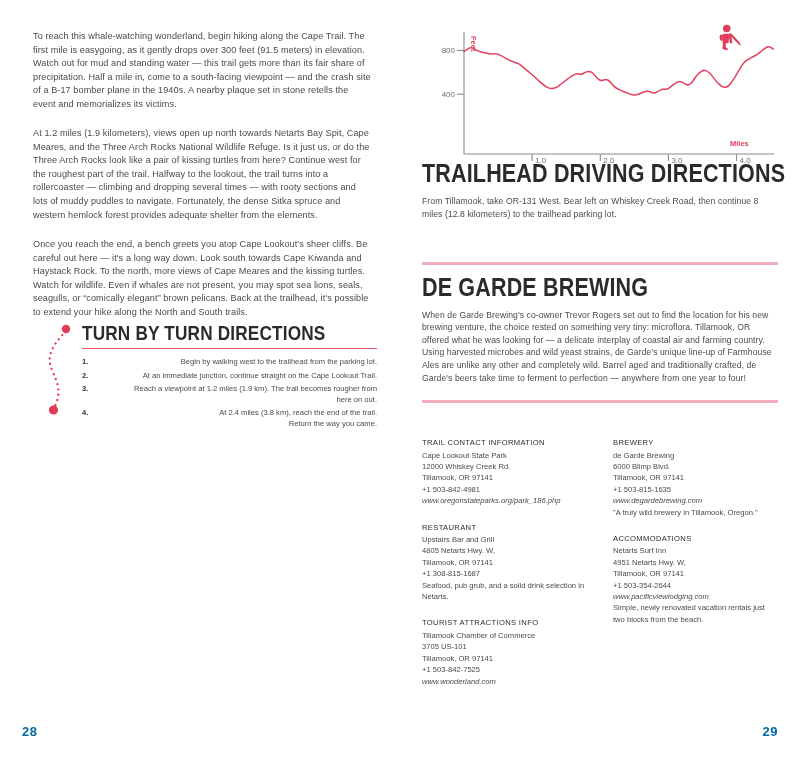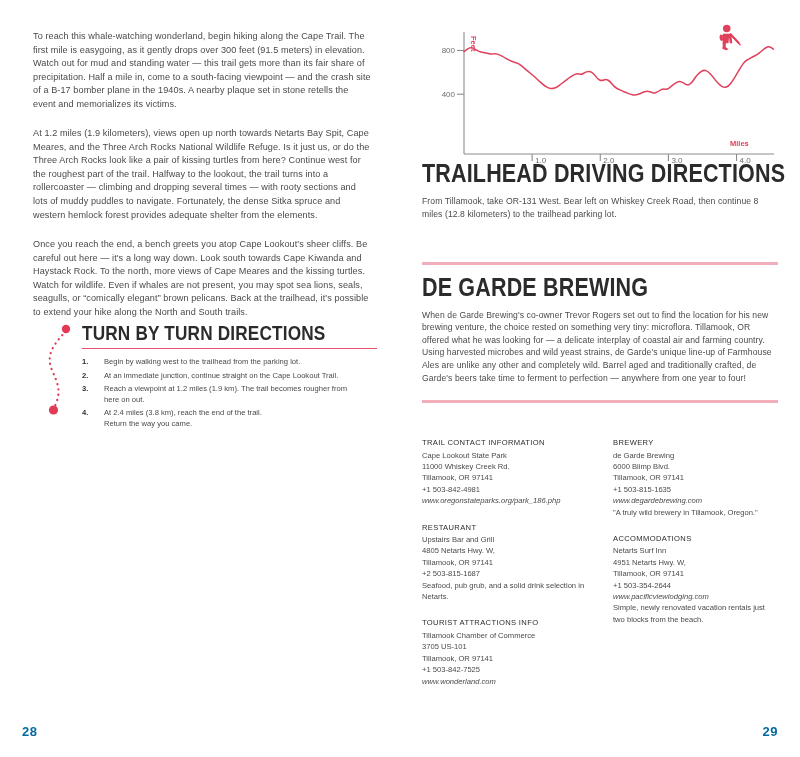--- a/index.html
+++ b/index.html
@@ -85,21 +85,21 @@
     line-height: 11.2px;
     color: #4a4a4a;
   }
   .tbt-num {
     width: 22px;
     flex: 0 0 22px;
     font-weight: bold;
     color: #333;
   }
   .tbt-text { flex: 1 1 auto; }
-  .tbt-text span { display: block; }
+  .tbt-text span { display: block; text-align: right; }
 
   
   .trail-deco {
     position: absolute;
     left: 40px;
     top: 322px;
     width: 42px;
     height: 96px;
   }
 
@@ -261,31 +261,31 @@
       <div class="sec-head" style="margin-top:9px">De Garde Brewing</div>
       <p class="copy body">When de Garde Brewing's co-owner Trevor Rogers set out to find the location for his new brewing venture, the choice rested on something very tiny: microflora. Tillamook, OR offered what he was looking for — a delicate interplay of coastal air and farming country. Using harvested microbes and wild yeast strains, de Garde's unique line-up of Farmhouse Ales are unlike any other and completely wild. Barrel aged and traditionally crafted, de Garde's beers take time to ferment to perfection — anywhere from one year to four!</p>
       <div class="rule-pink"></div>
     </div>
 
     <div class="contacts">
       <div class="contacts-col" id="contacts-left">
           <div class="contact-group">
             <div class="contact-title">Trail Contact Information</div>
             <div class="contact-line">Cape Lookout State Park</div>
-            <div class="contact-line">11000 Whiskey Creek Rd.</div>
+            <div class="contact-line">12000 Whiskey Creek Rd.</div>
             <div class="contact-line">Tillamook, OR 97141</div>
             <div class="contact-line">+1 503-842-4981</div>
             <div class="contact-line url">www.oregonstateparks.org/park_186.php</div>
           </div>
           <div class="contact-group">
             <div class="contact-title">Restaurant</div>
             <div class="contact-line">Upstairs Bar and Grill</div>
             <div class="contact-line">4805 Netarts Hwy. W,</div>
             <div class="contact-line">Tillamook, OR 97141</div>
-            <div class="contact-line">+2 503-815-1687</div>
+            <div class="contact-line">+1 308-815-1687</div>
             <div class="contact-line">Seafood, pub grub, and a solid drink selection in Netarts.</div>
           </div>
           <div class="contact-group">
             <div class="contact-title">Tourist Attractions Info</div>
             <div class="contact-line">Tillamook Chamber of Commerce</div>
             <div class="contact-line">3705 US-101</div>
             <div class="contact-line">Tillamook, OR 97141</div>
             <div class="contact-line">+1 503-842-7525</div>
             <div class="contact-line url">www.wonderland.com</div>
           </div>

